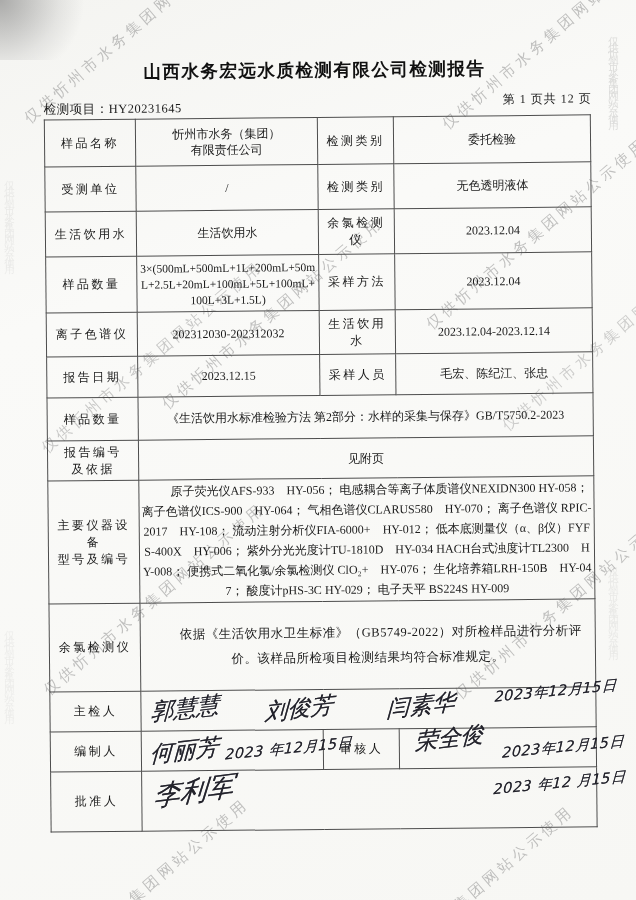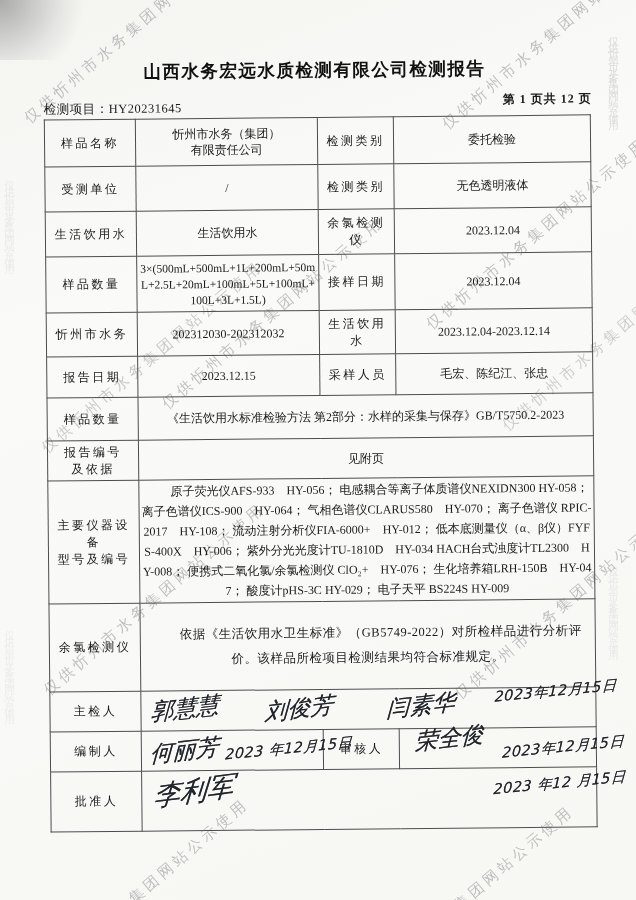--- a/index.html
+++ b/index.html
@@ -10,21 +10,21 @@
     color:#1c1c1c;
   }
   .page{position:absolute;inset:0;overflow:hidden;}
   .content{position:absolute;inset:0;transform:rotate(-0.55deg);transform-origin:50% 50%;}
   .corner-shade{position:absolute;left:0;top:0;width:90px;height:60px;
     background:radial-gradient(circle at 0 0, rgba(110,110,110,.55), rgba(150,150,150,.18) 55%, transparent 78%);
     pointer-events:none;}
   .title{position:absolute;top:58px;left:0;width:636px;text-align:center;
     font-size:17.5px;font-weight:bold;letter-spacing:1.5px;color:#111;}
   .report-line{position:absolute;top:99px;left:47px;font-size:12.5px;letter-spacing:.5px;}
-  .page-info{position:absolute;top:93px;right:41px;font-size:12px;letter-spacing:1px;font-weight:bold;}
+  .page-info{position:absolute;top:93px;right:41px;font-size:12px;letter-spacing:1px;}
   table.report{
     position:absolute;left:47px;top:117px;border-collapse:collapse;table-layout:fixed;
     font-size:12px;color:#1b1b1b;
   }
   table.report td{
     border:1.2px solid #4d4d4d;text-align:center;vertical-align:middle;
     padding:1px 2px;overflow:hidden;
   }
   td.lbl{letter-spacing:2.5px;white-space:pre-line;line-height:17px;}
   td.val{white-space:pre-line;line-height:16px;}
@@ -108,25 +108,25 @@
       </tr>
       <tr style="height:45px">
         <td class="lbl">生活饮用水</td>
         <td class="val">生活饮用水</td>
         <td class="lbl">余氯检测仪</td>
         <td class="val">2023.12.04</td>
       </tr>
       <tr style="height:56px">
         <td class="lbl">样品数量</td>
         <td class="qty">3×(500mL+500mL+1L+200mL+50mL+2.5L+20mL+100mL+5L+100mL+100L+3L+1.5L)</td>
-        <td class="lbl">接样日期</td>
+        <td class="lbl">采样方法</td>
         <td class="val">2023.12.04</td>
       </tr>
       <tr style="height:44px">
-        <td class="lbl">忻州市水务</td>
+        <td class="lbl">离子色谱仪</td>
         <td class="val">202312030-202312032</td>
         <td class="lbl">生活饮用水</td>
         <td class="val">2023.12.04-2023.12.14</td>
       </tr>
       <tr style="height:41px">
         <td class="lbl">报告日期</td>
         <td class="val">2023.12.15</td>
         <td class="lbl">采样人员</td>
         <td class="val">毛宏、陈纪江、张忠</td>
       </tr>

